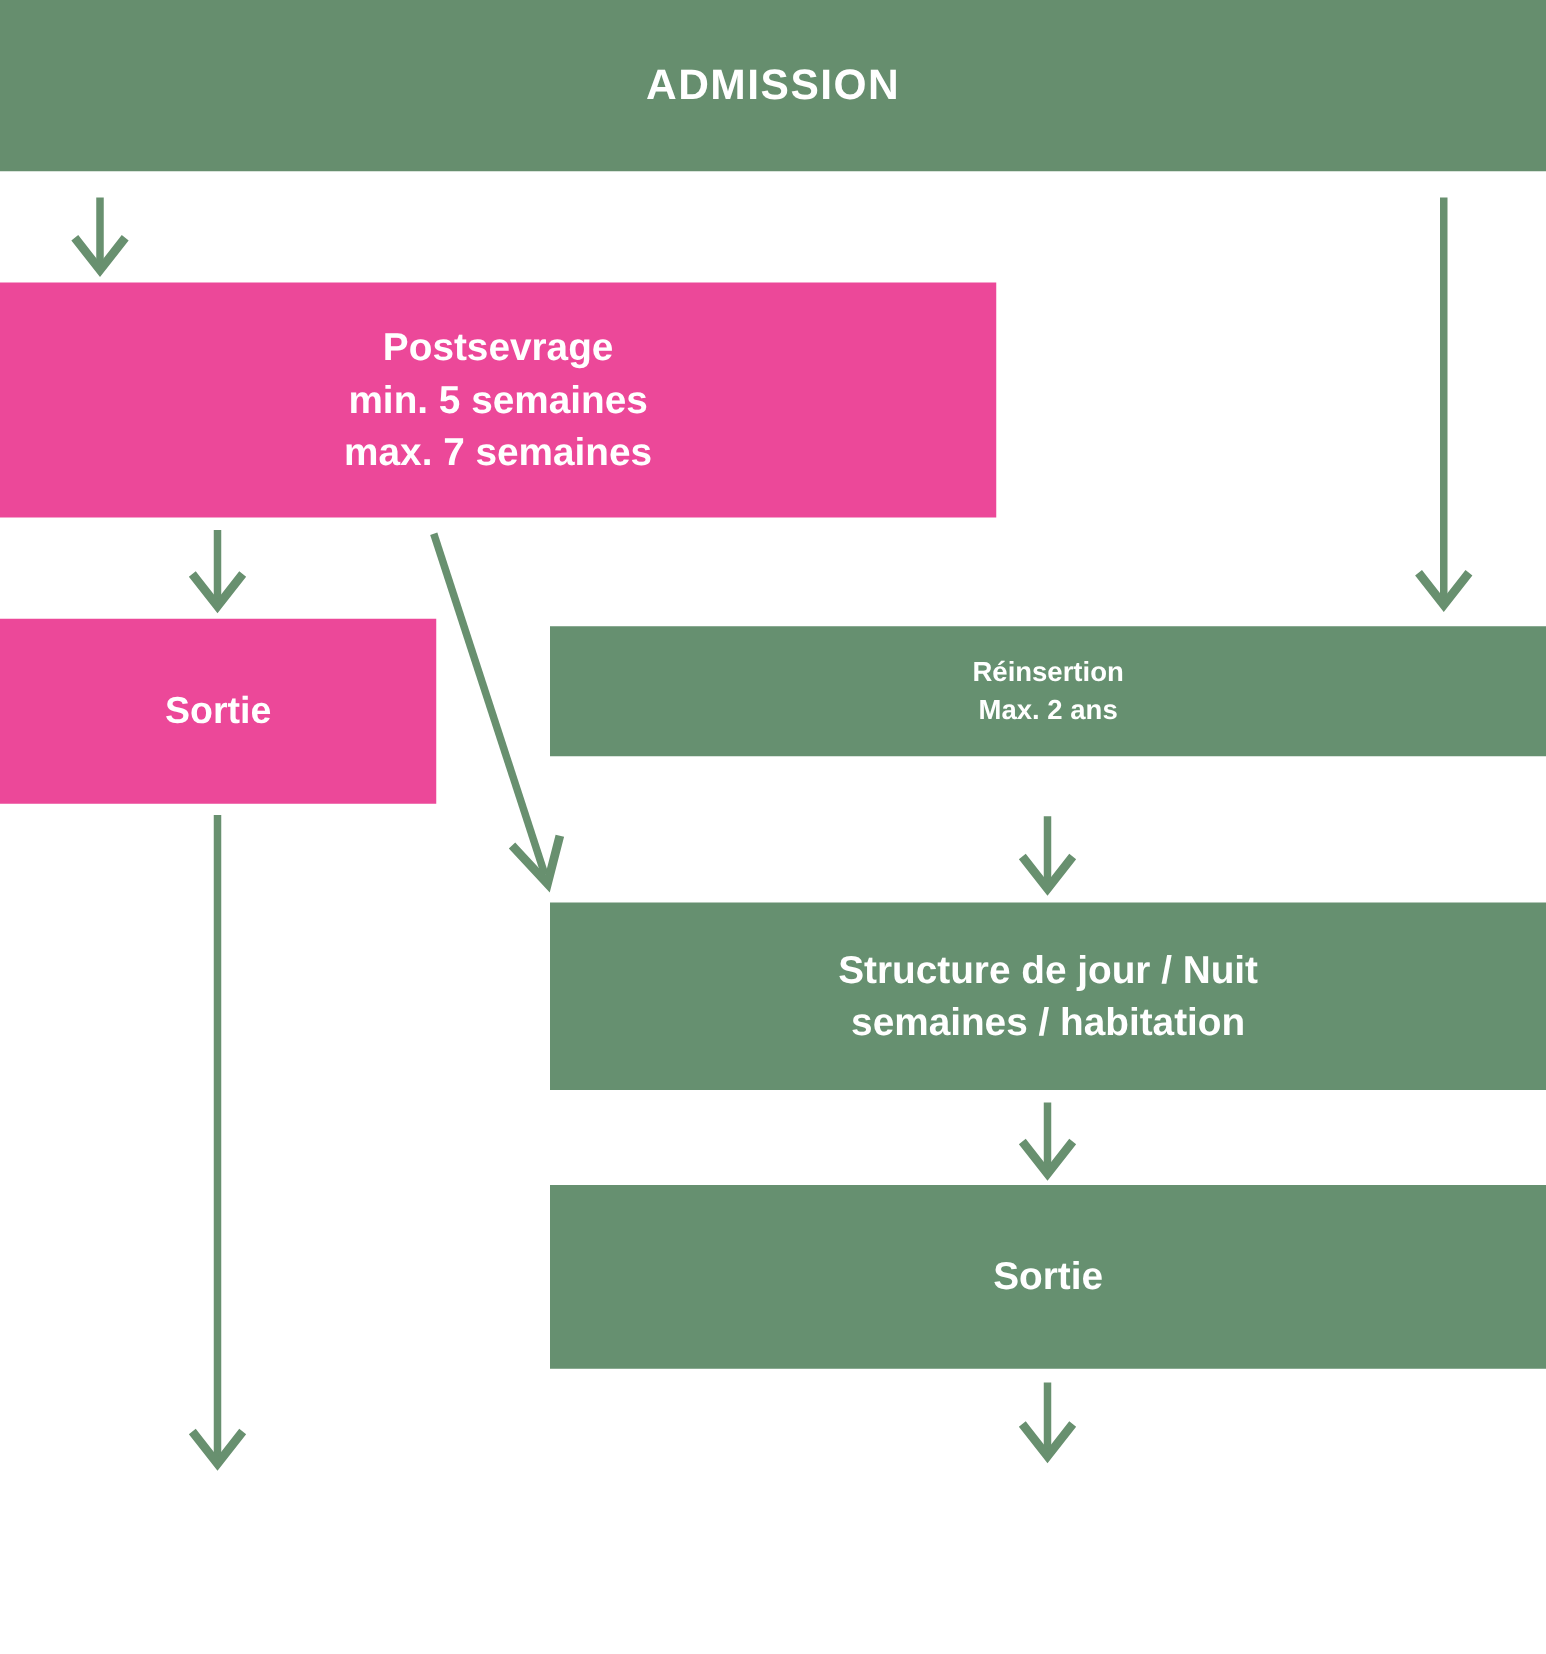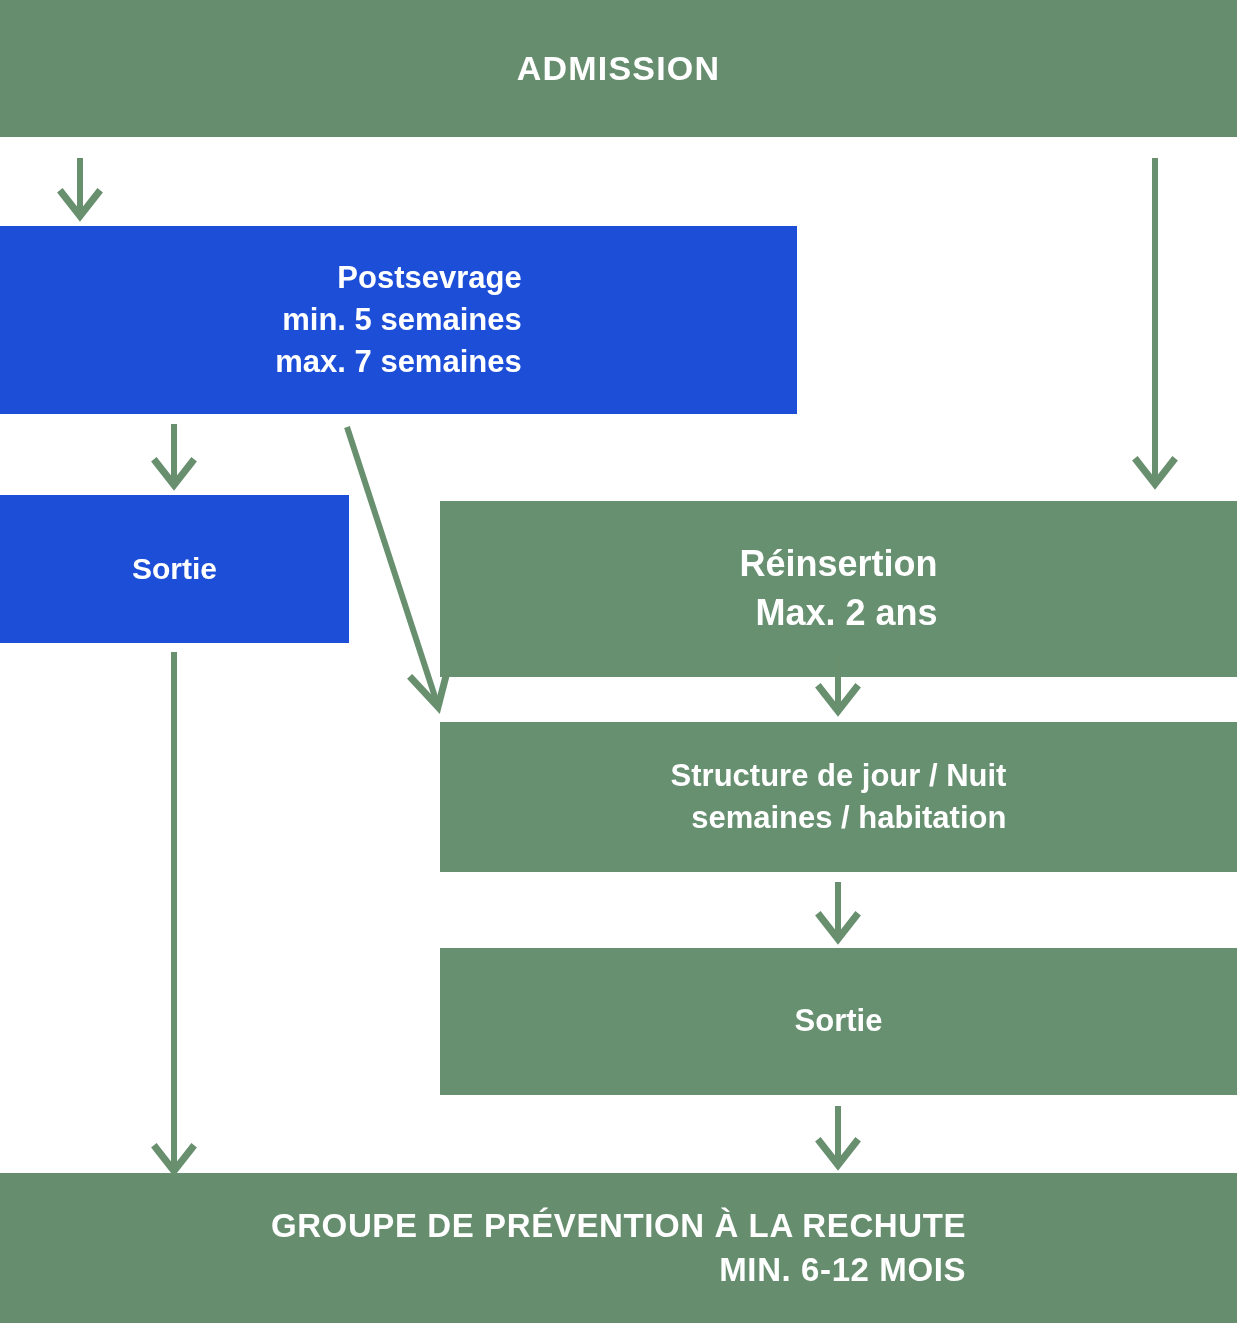--- a/index.html
+++ b/index.html
@@ -15,21 +15,21 @@
     width: 1237px;
     height: 1323px;
     background: #ffffff;
     overflow: hidden;
   }
   .node {
     position: absolute;
     display: flex;
     align-items: center;
     justify-content: center;
-    text-align: right;
+    text-align: center;
     color: #ffffff;
     font-weight: bold;
     line-height: 1.24;
     box-sizing: border-box;
     padding: 0 8px;
     white-space: pre-line;
   }
 
   
   .banner {
@@ -49,21 +49,21 @@
     top: 1173px;
     width: 1237px;
     height: 150px;
     font-size: 33px;
     letter-spacing: 0.6px;
     line-height: 1.32;
   }
 
   
   .muted {
-    background: #1d4ed8;
+    background: #ec4899;
   }
   #node-postsevrage {
     left: 0;
     top: 226px;
     width: 797px;
     height: 188px;
     font-size: 31px;
     line-height: 1.36;
   }
   #node-sortie-1 {
@@ -75,22 +75,22 @@
   }
 
   
   .bright {
     background: #669070;
   }
   #node-reinsertion {
     left: 440px;
     top: 501px;
     width: 797px;
-    height: 176px;
-    font-size: 36px;
+    height: 104px;
+    font-size: 22px;
     line-height: 1.36;
   }
   #node-structure {
     left: 440px;
     top: 722px;
     width: 797px;
     height: 150px;
     font-size: 31px;
     line-height: 1.36;
   }
@@ -138,22 +138,20 @@
   <div class="node muted" id="node-sortie-1">Sortie</div>
 
   <div class="node bright" id="node-reinsertion">Réinsertion
 Max. 2 ans</div>
 
   <div class="node bright" id="node-structure">Structure de jour / Nuit
 semaines / habitation</div>
 
   <div class="node bright" id="node-sortie-2">Sortie</div>
 
-  <div class="node banner" id="node-prevention">GROUPE DE PRÉVENTION À LA RECHUTE
-MIN. 6-12 MOIS</div>
 
   <svg id="arrow-layer" viewBox="0 0 1237 1323" width="1237" height="1323">
 
     <g>
       <line class="arrow-path" x1="80" y1="158" x2="80" y2="214"></line>
       <polyline class="arrow-head" points="62,193 80,216 98,193"></polyline>
     </g>
 
     <g>
       <line class="arrow-path" x1="1155" y1="158" x2="1155" y2="482"></line>

